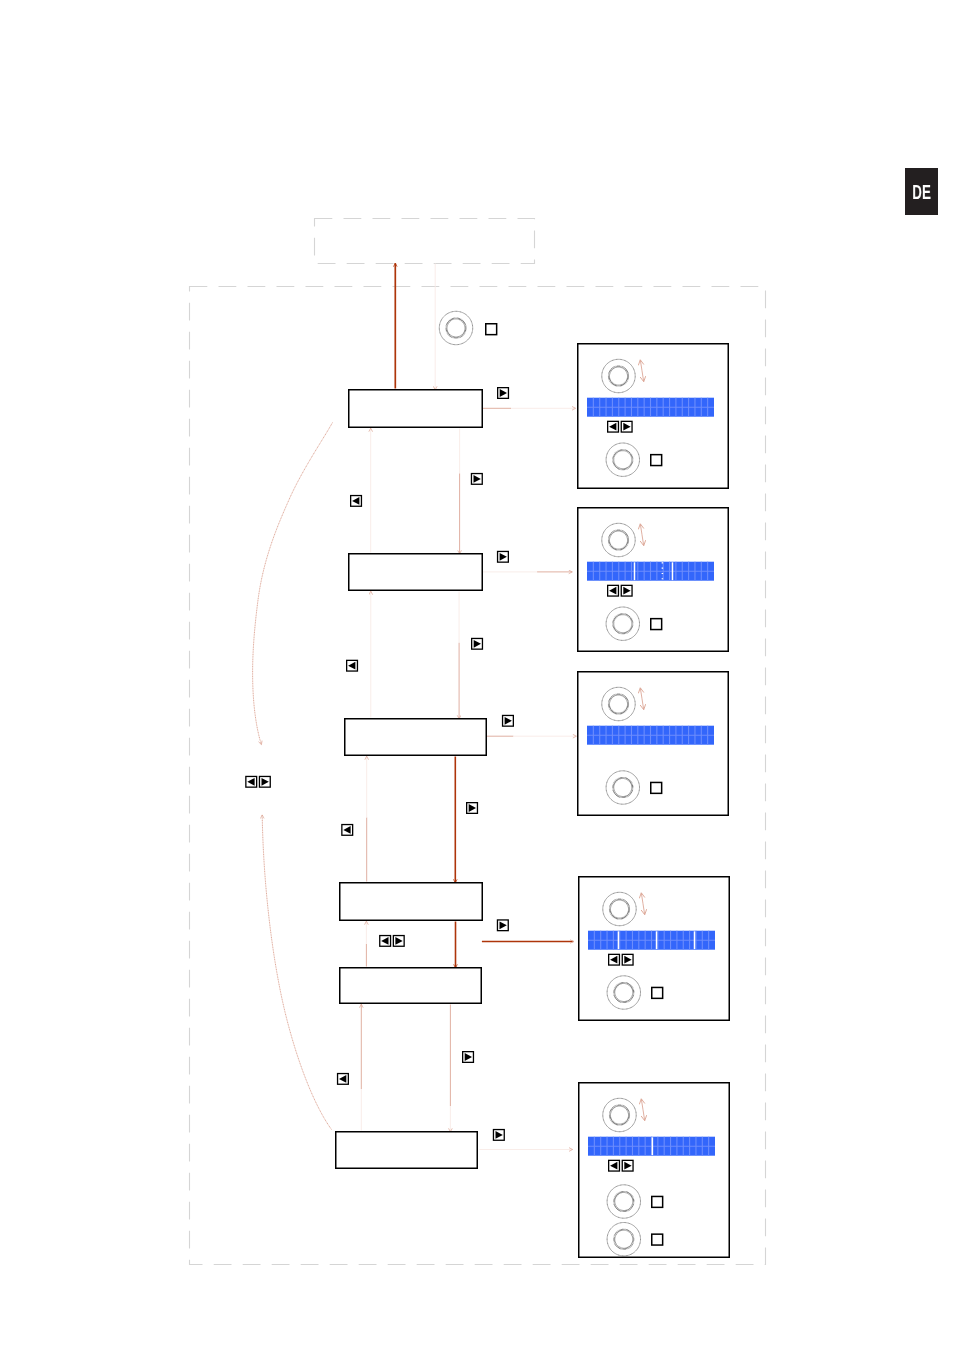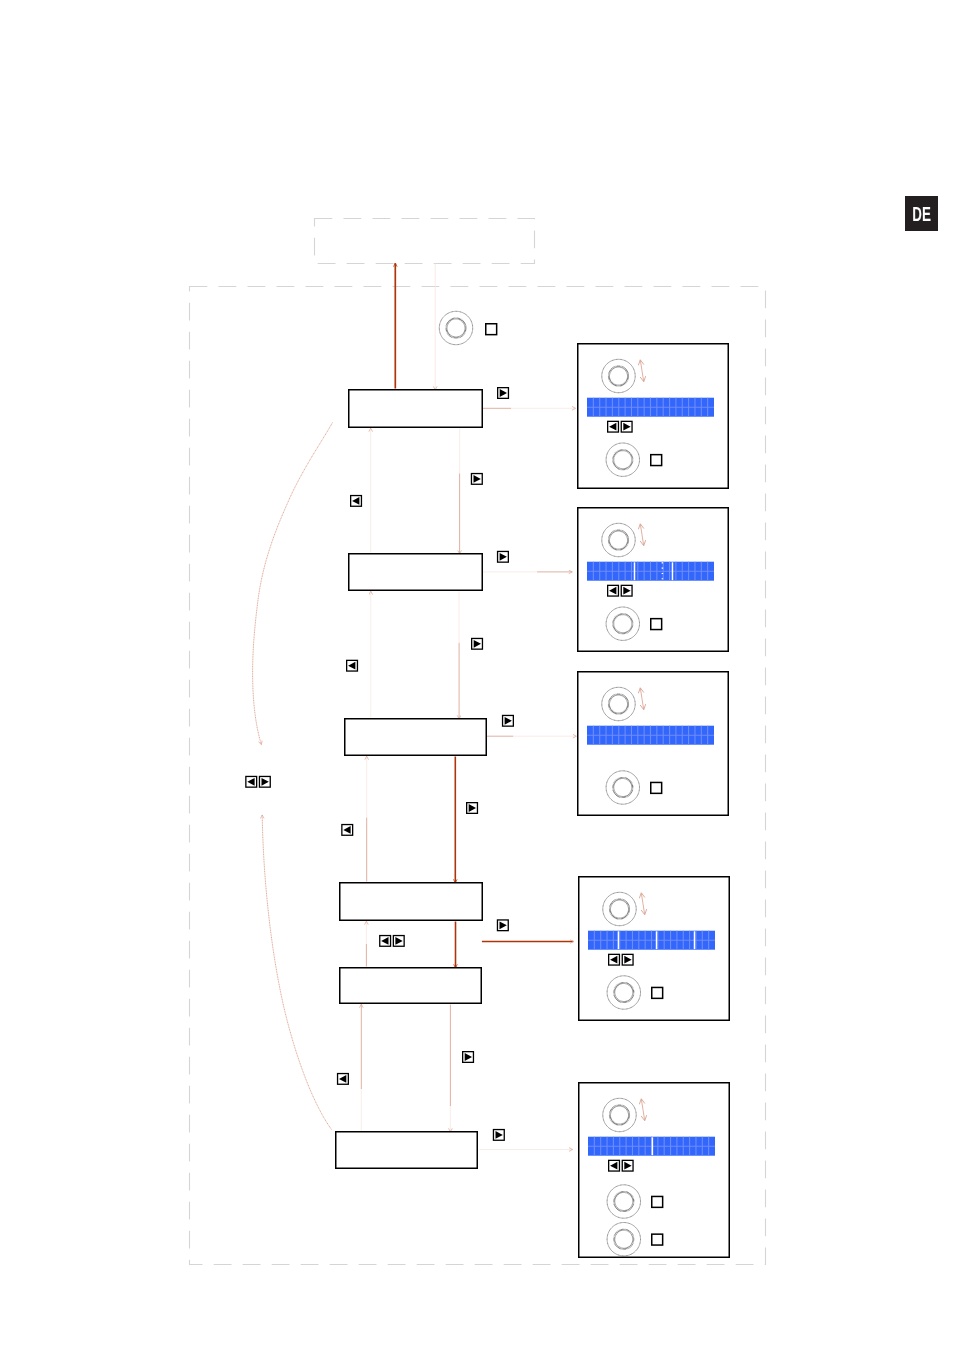--- a/index.html
+++ b/index.html
@@ -445,16 +445,16 @@
           </g>
           <rect x="651.75" y="1196.45" width="10.9" height="10.9" fill="#fff" stroke="#000" stroke-width="1.5"></rect>
           <g>
             <circle cx="623.8" cy="1239.2" r="16.7" fill="none" stroke="#3a3a3a" stroke-width="0.7" stroke-dasharray="0.9 0.45"></circle>
             <circle cx="623.8" cy="1239.2" r="9.55" fill="none" stroke="#3a3a3a" stroke-width="2" stroke-dasharray="0.55 0.62" stroke-opacity="0.95"></circle>
           </g>
           <rect x="651.75" y="1234.15" width="10.9" height="10.9" fill="#fff" stroke="#000" stroke-width="1.5"></rect>
         </g>
       </g>
     </svg>
-  <div class="lang-badge" style="left:905px;top:196px;width:32.5px;height:35px;">
+  <div class="lang-badge" style="left:905px;top:168px;width:32.5px;height:47px;">
     <span>DE</span>
   </div>
 </div>
 
 </body></html>

